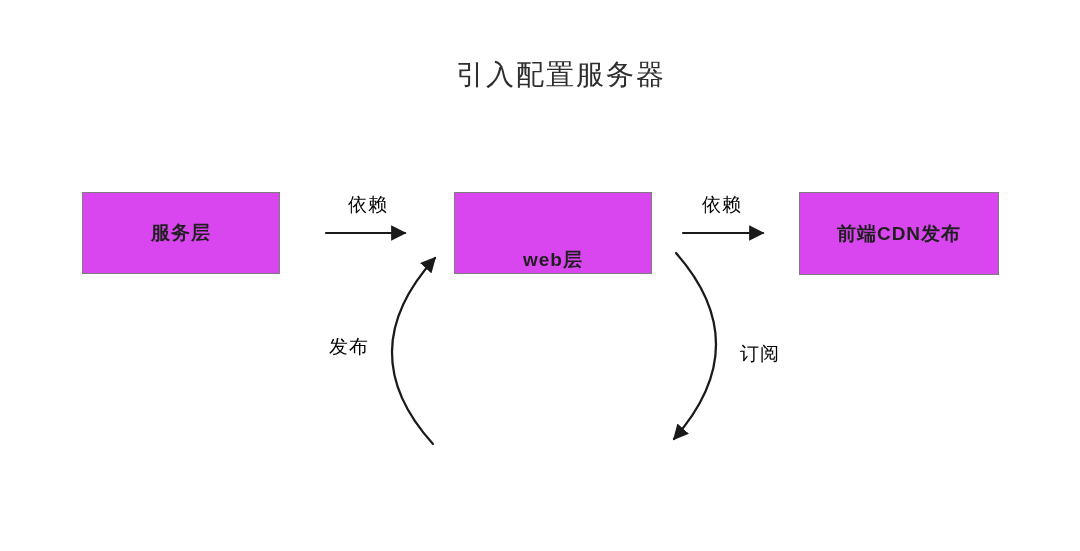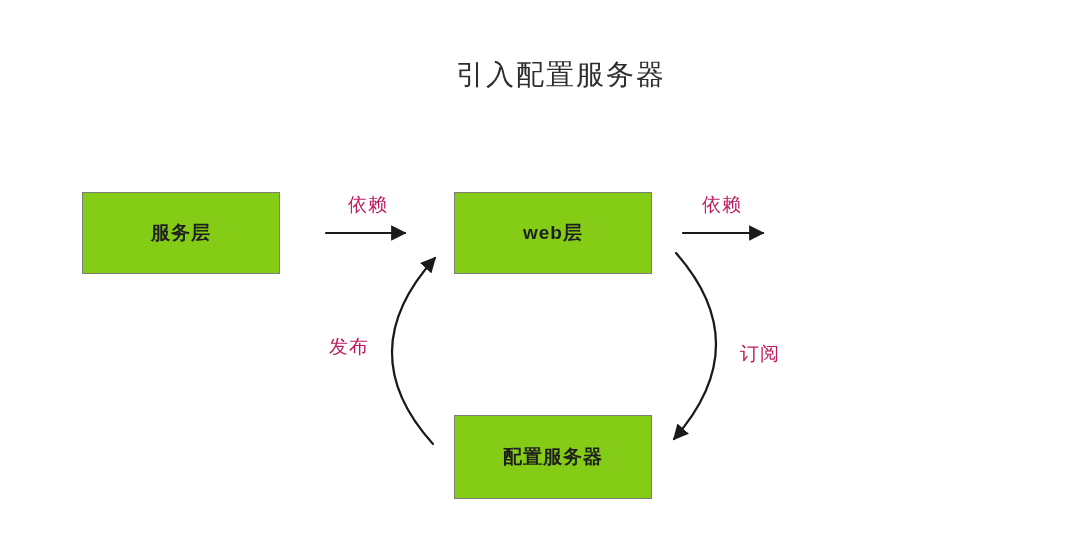--- a/index.html
+++ b/index.html
@@ -26,40 +26,40 @@
     text-align: center;
     font-size: 28px;
     font-weight: 300;
     letter-spacing: 2px;
     color: #2e2e2e;
   }
   .node {
     position: absolute;
     box-sizing: border-box;
     border: 1px solid #7d7d7d;
-    background: #84cc16;
+    background: #d946ef;
     display: flex;
     align-items: center;
     justify-content: center;
     font-size: 19px;
     font-weight: bold;
     letter-spacing: 1px;
     color: #1f1f1f;
   }
   .node-service { left: 82px;  top: 172px; width: 198px; height: 82px; }
-  .node-web     { left: 454px; top: 172px; width: 198px; height: 82px; }
+  .node-web     { left: 454px; top: 172px; width: 198px; height: 82px; align-items: flex-end; }
   .node-cdn     { left: 799px; top: 172px; width: 200px; height: 83px; }
   .node-config  { left: 454px; top: 395px; width: 198px; height: 84px; }
   .edge-label {
     position: absolute;
     transform: translate(-50%, -50%);
     font-size: 19px;
     font-weight: 400;
     letter-spacing: 1px;
-    color: #be185d;
+    color: #000000;
     white-space: nowrap;
   }
   .label-dep1      { left: 368px; top: 185px; }
   .label-dep2      { left: 722px; top: 185px; }
   .label-publish   { left: 349px; top: 327px; text-align: right; }
   .label-subscribe { left: 760px; top: 334px; }
   svg.edges {
     position: absolute;
     left: 0;
     top: 0;
@@ -94,24 +94,24 @@
   </svg>
 
   <div class="node node-service">
     <span>服务层</span>
   </div>
 
   <div class="node node-web">
     <span>web层</span>
   </div>
 
+  <div class="node node-cdn">
+    <span>前端CDN发布</span>
+  </div>
 
-  <div class="node node-config">
-    <span>配置服务器</span>
-  </div>
 
   <div class="edge-label label-dep1">依赖</div>
 
   <div class="edge-label label-dep2">依赖</div>
 
   <div class="edge-label label-publish">发布</div>
 
   <div class="edge-label label-subscribe">订阅</div>
 
 </div>

